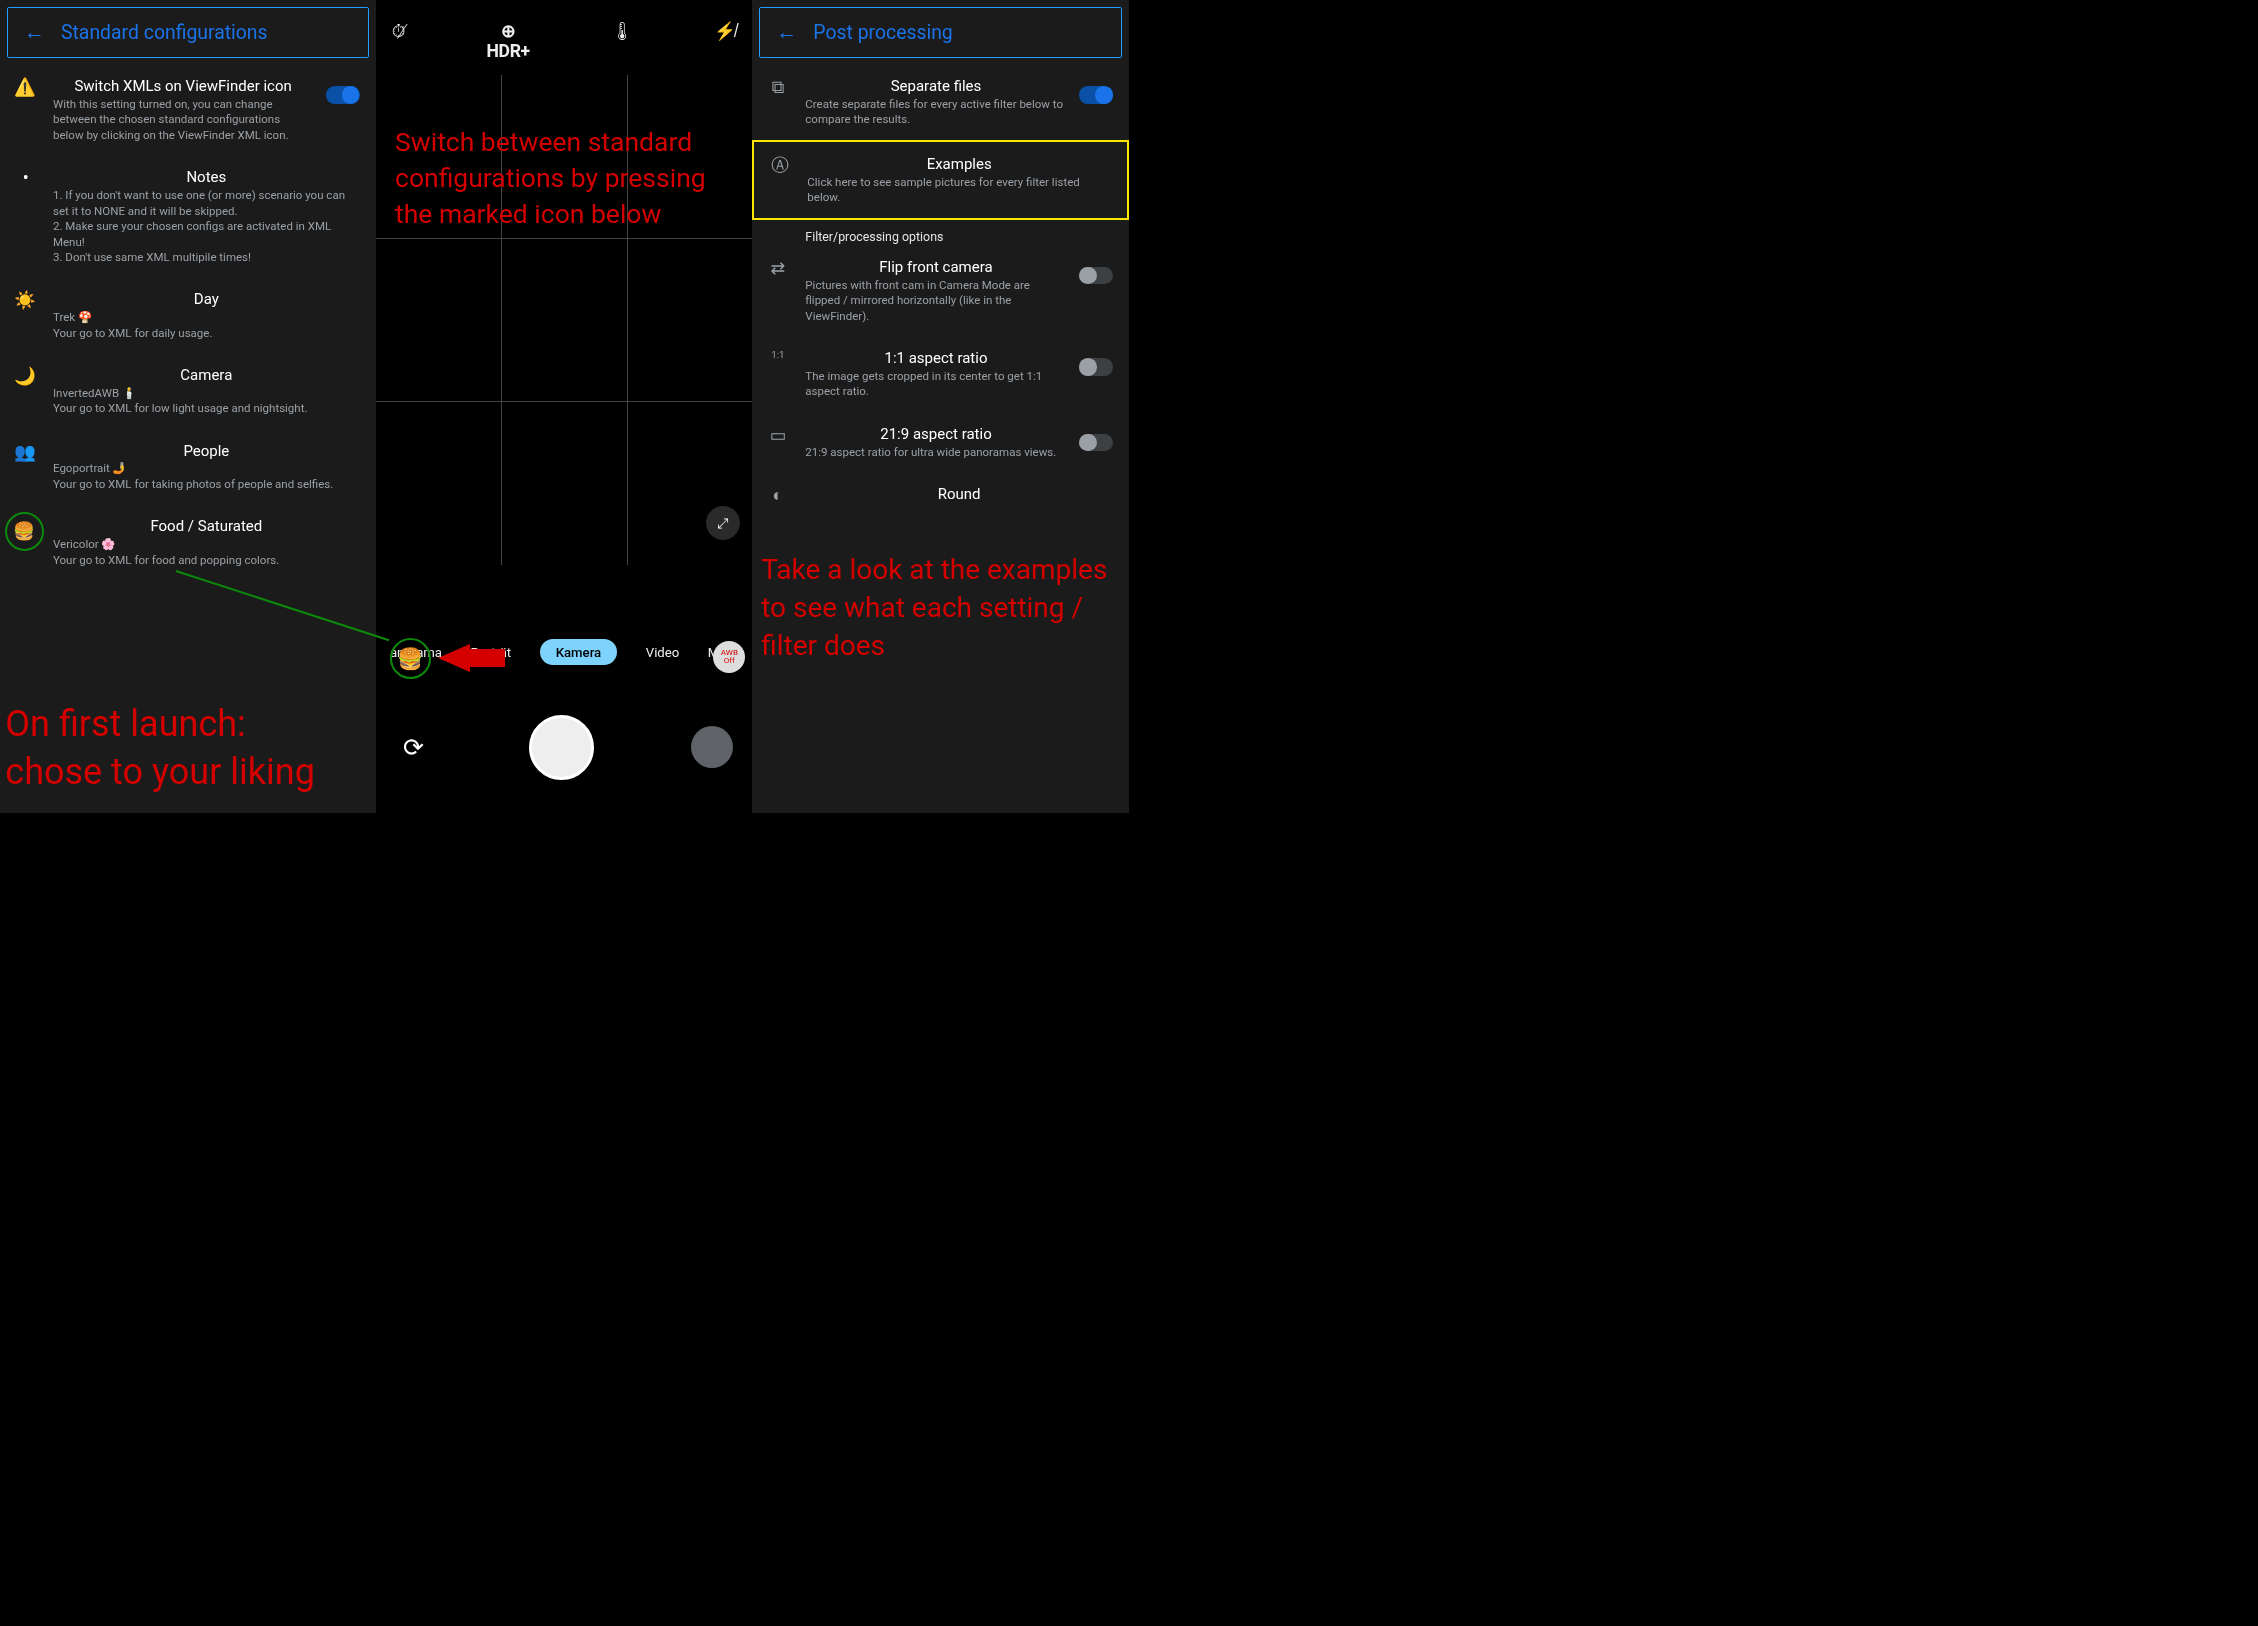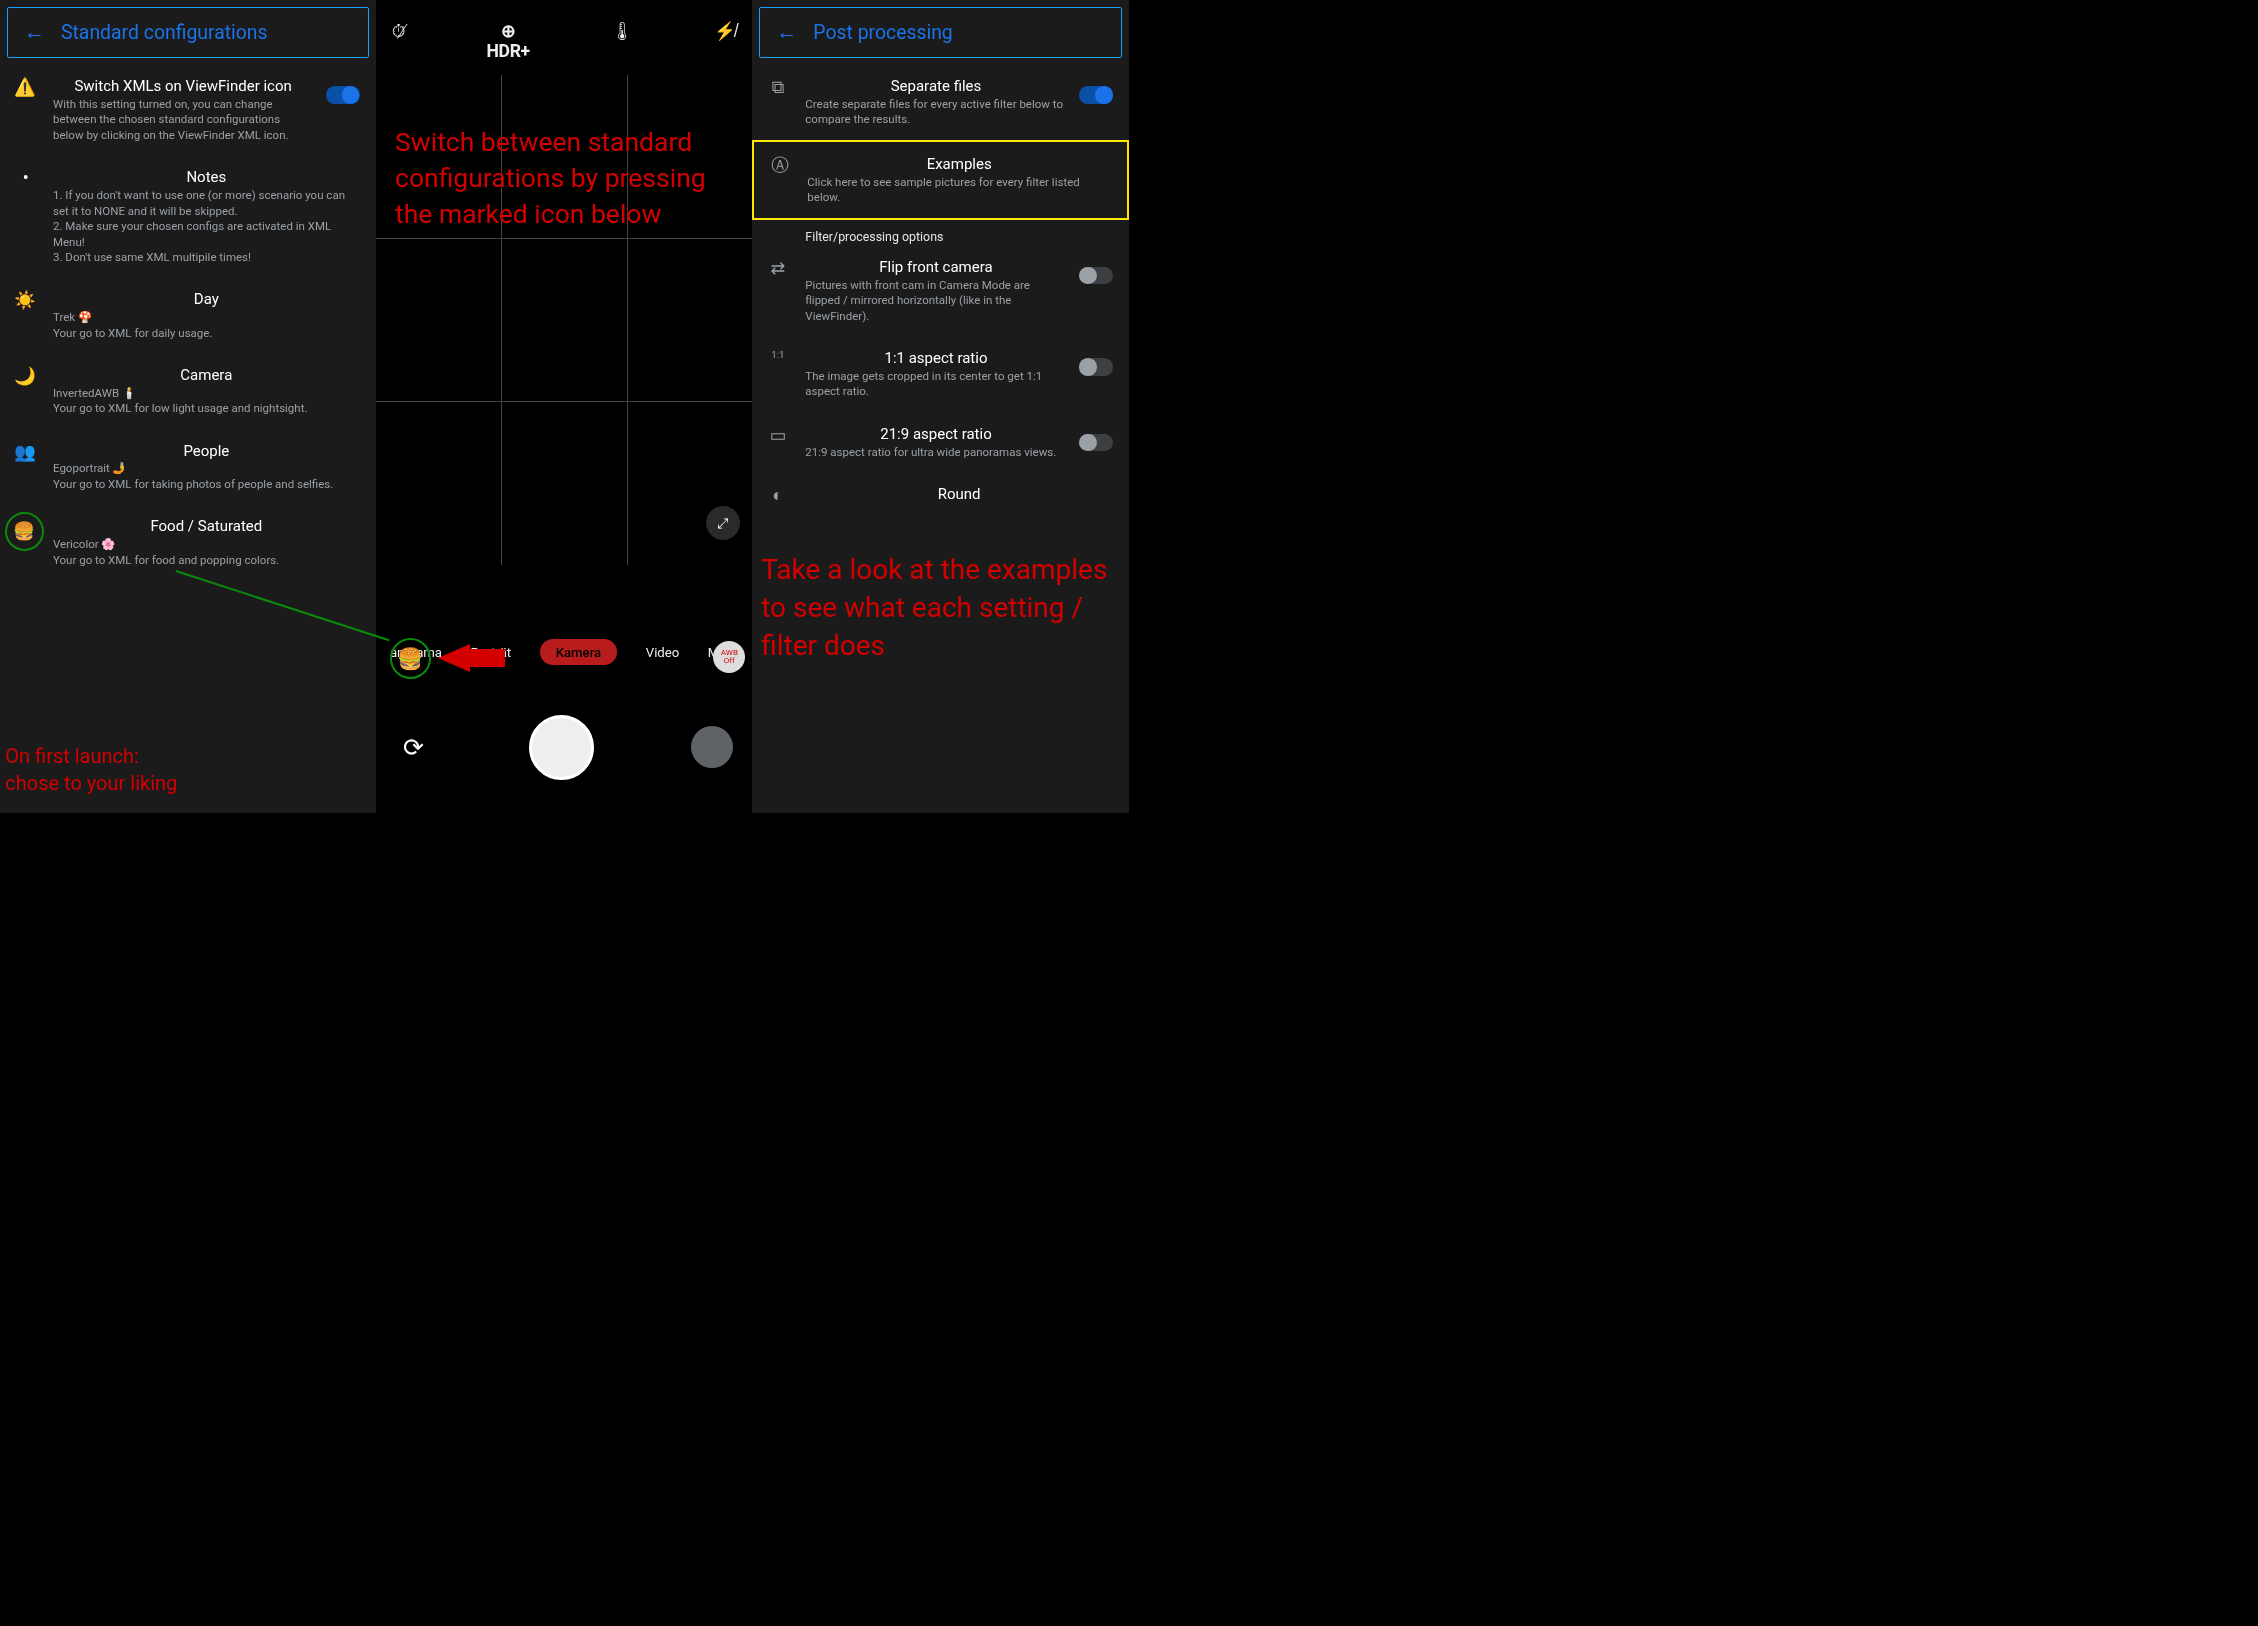--- a/index.html
+++ b/index.html
@@ -29,21 +29,21 @@
   .circle-green { border:2.6px solid #0b8a0b; border-radius:50%; width:39px; height:39px; display:flex; align-items:center; justify-content:center; margin-left:-5.3px; margin-top:-5.3px; }
   .yellow-box { border:2.6px solid #ffe600; }
 
   
   .cam-top { display:flex; justify-content:space-between; padding:21px 16px; }
   .cam-top span { color:#eee; font-size:17.6px; }
   .gl { position:absolute; background:#444; }
   .overlay-text { color:#d40000; font-size:26.5px; line-height:1.35; position:absolute; font-weight:400; }
   .underline { }
   .cam-modes { position:absolute; bottom:148px; width:100%; display:flex; justify-content:space-around; align-items:center; font-size:13.2px; color:#eee; }
-  .cam-modes .pill { background:#b91c1c; color:#000; padding:5.3px 16px; border-radius:16px; font-weight:500; }
+  .cam-modes .pill { background:#7dd3fc; color:#000; padding:5.3px 16px; border-radius:16px; font-weight:500; }
   .cam-bottom { position:absolute; bottom:0; width:100%; height:132px; background:#000; display:flex; align-items:center; justify-content:space-between; padding:0 19.4px; }
   .shutter { width:65px; height:65px; border-radius:50%; background:#eee; border:3.5px solid #fff; }
   .lens   { width:42px; height:42px; border-radius:50%; background:#5f6368; }
   .flip-ic { width:37px; height:37px; color:#fff; font-size:25px; display:flex; align-items:center; justify-content:center; }
   .burger { width:41px; height:41px; border-radius:50%; border:2.6px solid #0b8a0b; display:flex; align-items:center; justify-content:center; font-size:21px; position:absolute; left:14px; bottom:134px; }
   .awb { position:absolute; right:7px; bottom:140px; width:32px; height:32px; border-radius:50%; background:#ddd; color:#d40000; font-size:8px; display:flex; align-items:center; justify-content:center; text-align:center; line-height:1; }
   .red-arrow { position:absolute; left:62px; bottom:141px; width:0; height:0; border-top:14px solid transparent; border-bottom:14px solid transparent; border-right:32px solid #d40000; }
   .red-arrow::after { content:""; position:absolute; left:32px; top:-8.8px; width:35px; height:17.6px; background:#d40000; }
 
   .zoom-btn { position:absolute; right:12.4px; top:506px; width:34px; height:34px; border-radius:50%; background:#2a2a2a; color:#fff; display:flex; align-items:center; justify-content:center; font-size:14px; }
@@ -105,21 +105,21 @@
         <div class="ic">
           <div class="circle-green">🍔</div>
         </div>
         <div class="col">
           <div class="ttl">Food / Saturated</div>
           <div class="sub" style="white-space: pre-line;">Vericolor 🌸
 Your go to XML for food and popping colors.</div>
         </div>
       </div>
     </div>
-  <div class="overlay-text" style="left: 5.3px; bottom: 16px; font-size: 20px; white-space: pre-line;" id="left-anno">On first launch:
+  <div class="overlay-text" style="left: 5.3px; bottom: 16px; font-size: 36px; white-space: pre-line;" id="left-anno">On first launch:
 chose to <span class="underline">your</span> liking</div>
 </div>
 
 <div class="panel mid">
   <div class="cam-top">
     <span>⏱̸</span>
     <span style="font-size:9.7px; font-weight:bold; letter-spacing:-0.4px; display:flex; flex-direction:column; align-items:center;">
         <span>⊕</span>
         <span>HDR+</span>
       </span>

